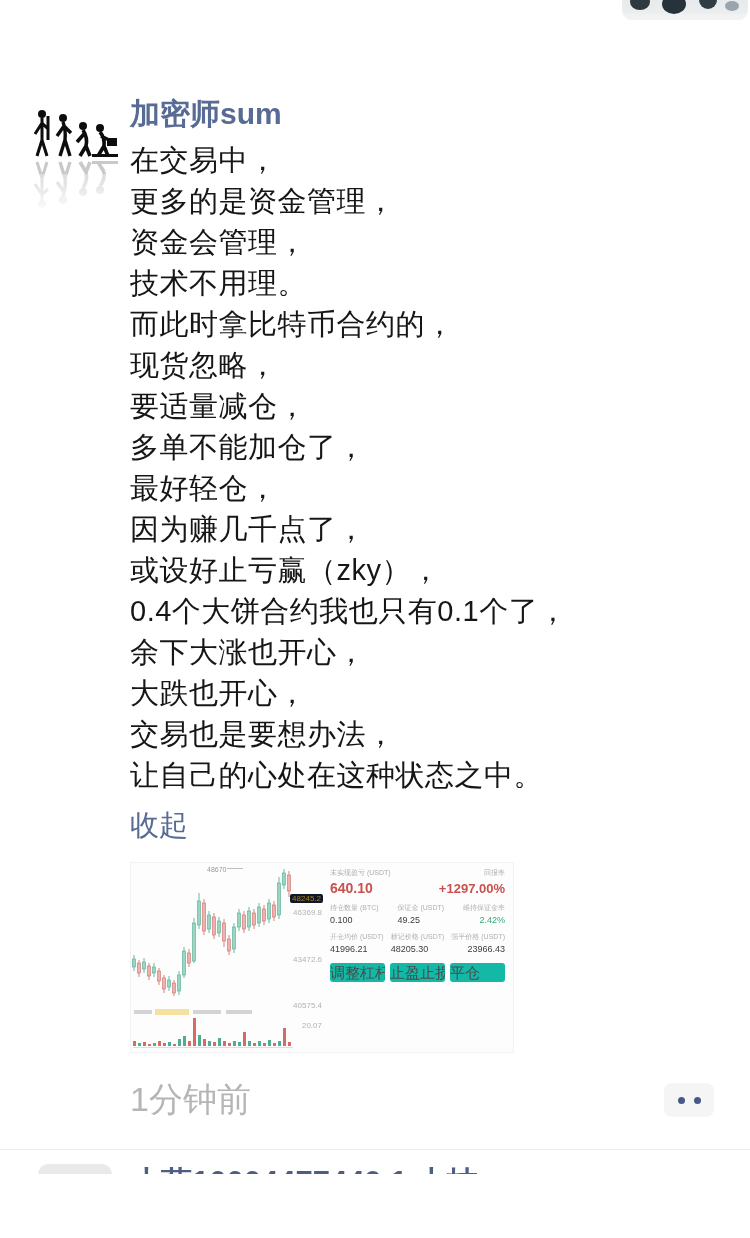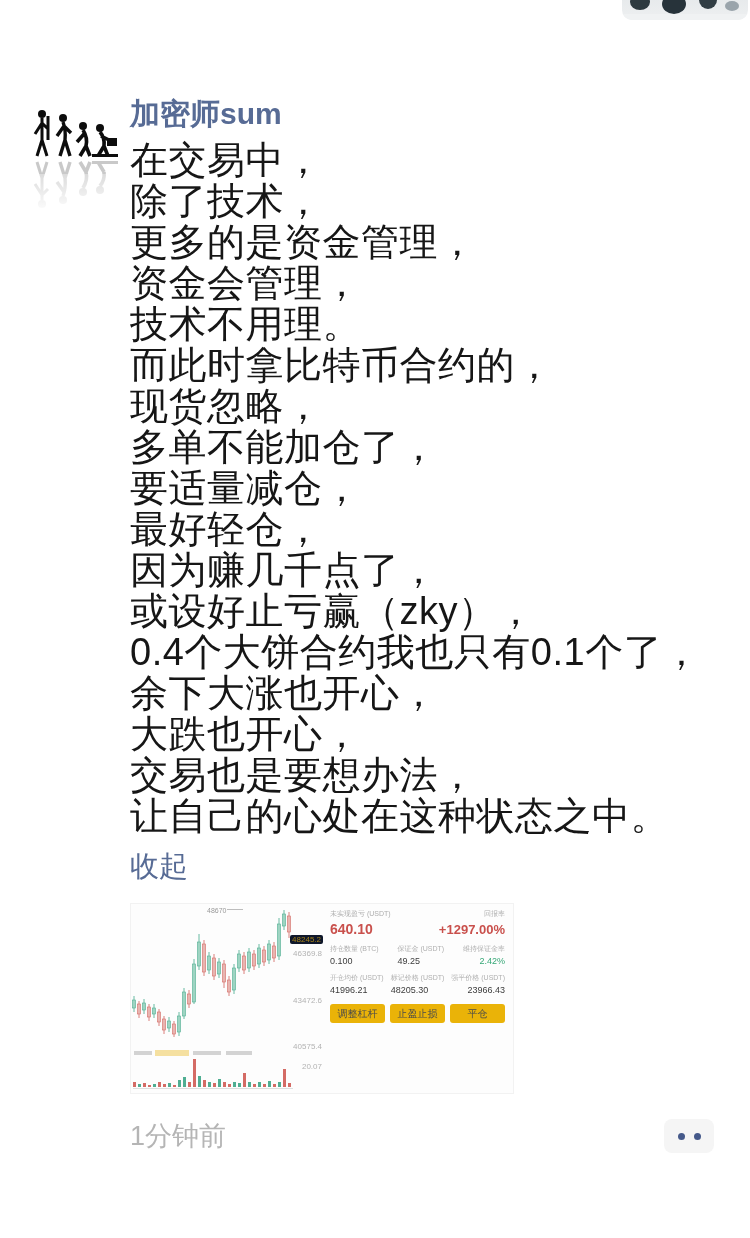--- a/index.html
+++ b/index.html
@@ -11,21 +11,21 @@
     border-radius:10px;background:linear-gradient(180deg,#c9ced2 0%,#e6e9eb 55%,#eef0f1 100%);
     overflow:hidden;}
   .prev-photo svg{position:absolute;bottom:0;left:0;}
 
   
   .post{position:relative;padding:96px 36px 0 130px;}
   .avatar{position:absolute;left:30px;top:96px;width:88px;height:118px;background:#fff;}
   .avatar svg{display:block;}
 
   .username{color:#576b95;font-size:30px;font-weight:600;line-height:36px;margin-bottom:8px;}
-  .post-text{color:#161616;font-size:38px;line-height:41px;letter-spacing:.5px;}
+  .post-text{color:#161616;font-size:29px;line-height:41px;letter-spacing:.5px;}
   .collapse{color:#576b95;font-size:29px;line-height:40px;margin-top:9px;display:inline-block;}
 
   
   .thumb{margin-top:17px;width:384px;height:191px;background:#fdfdfd;border:1px solid #f2f2f2;
     display:flex;position:relative;box-sizing:border-box;}
   .thumb .chart{position:relative;width:193px;height:100%;}
   .axis-label{position:absolute;font-size:8px;color:#b3b3b3;right:2px;text-align:right;}
   .axis-label.hl{background:#0f172a;color:#a5821c;padding:0 2px;border-radius:2px;right:1px;}
   .peak-note{position:absolute;top:3px;left:76px;font-size:7px;color:#9a9a9a;}
   .peak-note i{display:inline-block;width:16px;border-top:1px solid #bdbdbd;vertical-align:3px;margin-left:1px;}
@@ -36,26 +36,26 @@
   .pnl{color:#c9504c;font-size:14px;font-weight:700;}
   .roe{color:#c9504c;font-size:13px;font-weight:700;}
   .p-grid{display:flex;justify-content:space-between;margin-top:7px;}
   .p-cell{display:flex;flex-direction:column;}
   .p-cell:nth-child(2){text-align:left;}
   .p-cell:last-child{text-align:right;}
   .p-label{font-size:7px;color:#b0b0b0;white-space:nowrap;}
   .p-value{font-size:9px;color:#3c3c3c;font-weight:400;margin-top:2px;}
   .p-value.green{color:#35a776;}
   .p-buttons{display:flex;gap:5px;margin-top:9px;}
-  .p-btn{flex:1;background:#eab308;border-radius:3px;color:#4a4a4a;font-size:10px;
-    text-align:center;line-height:19px;height:19px;white-space:nowrap;overflow:hidden;}
+  .p-btn{flex:1;background:#14b8a6;border-radius:3px;color:#4a4a4a;font-size:15px;
+    text-align:left;line-height:19px;height:19px;white-space:nowrap;overflow:hidden;}
 
   
   .meta{display:flex;justify-content:space-between;align-items:center;margin-top:24px;width:584px;}
-  .timestamp{color:#b5b5b5;font-size:27px;}
+  .timestamp{color:#b5b5b5;font-size:34px;}
   .menu-btn{width:50px;height:34px;background:#f5f5f5;border-radius:8px;display:flex;
     align-items:center;justify-content:center;gap:9px;}
   .menu-btn .dot{width:7px;height:7px;border-radius:50%;background:#45598a;}
 
   .divider{margin-top:26px;height:1px;background:#ececec;width:750px;margin-left:-130px;}
 
   
   .next-post{position:relative;height:60px;}
   .next-avatar{position:absolute;left:-92px;top:14px;width:74px;height:74px;border-radius:10px;
     background:linear-gradient(180deg,#e9eaec 0%,#dfe1e4 100%);}
@@ -117,28 +117,27 @@
             <stop offset="1" stop-color="#ffffff" stop-opacity="1"></stop>
           </linearGradient>
         </defs>
       </svg>
     </div>
 
     <div class="username">加密师sum</div>
 
     <div class="post-text">
       <div>在交易中，</div>
-      <div>除了技术，</div>
       <div>更多的是资金管理，</div>
       <div>资金会管理，</div>
       <div>技术不用理。</div>
       <div>而此时拿比特币合约的，</div>
       <div>现货忽略，</div>
+      <div>要适量减仓，</div>
       <div>多单不能加仓了，</div>
-      <div>要适量减仓，</div>
       <div>最好轻仓，</div>
       <div>因为赚几千点了，</div>
       <div>或设好止亏赢（zky），</div>
       <div>0.4个大饼合约我也只有0.1个了，</div>
       <div>余下大涨也开心，</div>
       <div>大跌也开心，</div>
       <div>交易也是要想办法，</div>
       <div>让自己的心处在这种状态之中。</div>
     </div>
 

